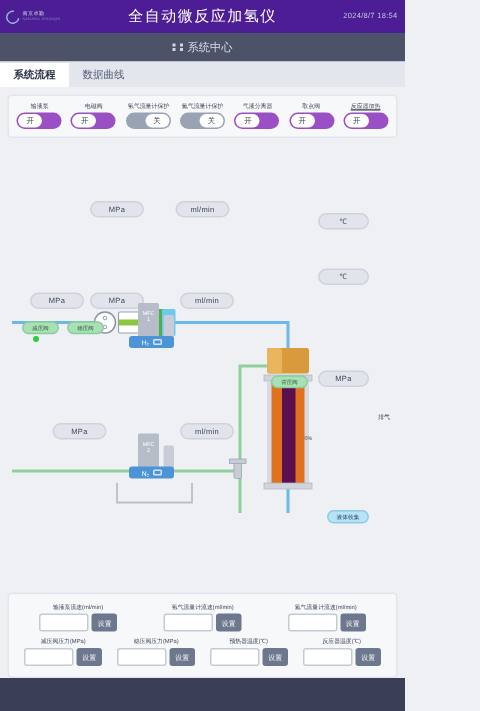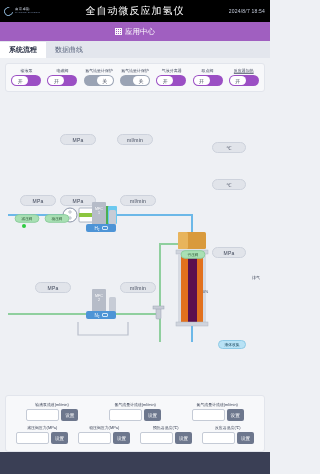--- a/index.html
+++ b/index.html
@@ -7,21 +7,21 @@
     width: 270px; height: 474px;
     font-family: "Liberation Sans", sans-serif;
     background: #eef0f4;
     overflow: hidden;
     position: relative;
   }
 
   
   .titlebar {
     height: 22px;
-    background: #000000;
+    background: #4c1d95;
     display: flex; align-items: center;
     position: relative;
   }
   .logo-wrap { display:flex; align-items:center; gap:2px; padding-left:4px; }
   .logo-mark {
     width:9px; height:9px; border-radius:50%;
     border:1.4px solid #8fb8d8; border-right-color:transparent;
     transform: rotate(-35deg);
   }
   .logo-text { display:flex; flex-direction:column; line-height:1; }
@@ -168,23 +168,23 @@
     <div class="logo-text">
       <span class="l1">南京卓勤</span>
       <span class="l2">NANJING ZHUOQIN</span>
     </div>
   </div>
   <div class="app-title">全自动微反应加氢仪</div>
   <div class="datetime">2024/8/7 18:54</div>
 </div>
 
 <div class="navbar">
-  <div class="nav-item active">
-    <span class="nav-ico ico-grid"><i></i></span>
-    <span>应用中心</span>
+  <div class="nav-item">
+    <span class="nav-ico ico-sys"><i></i></span>
+    <span>系统中心</span>
   </div>
 </div>
 
 <div class="tabbar">
   <div class="tab active">系统流程</div>
   <div class="tab">数据曲线</div>
 </div>
 
 <div class="toggle-panel" id="togglePanel">
     <div class="tgl-cell">

